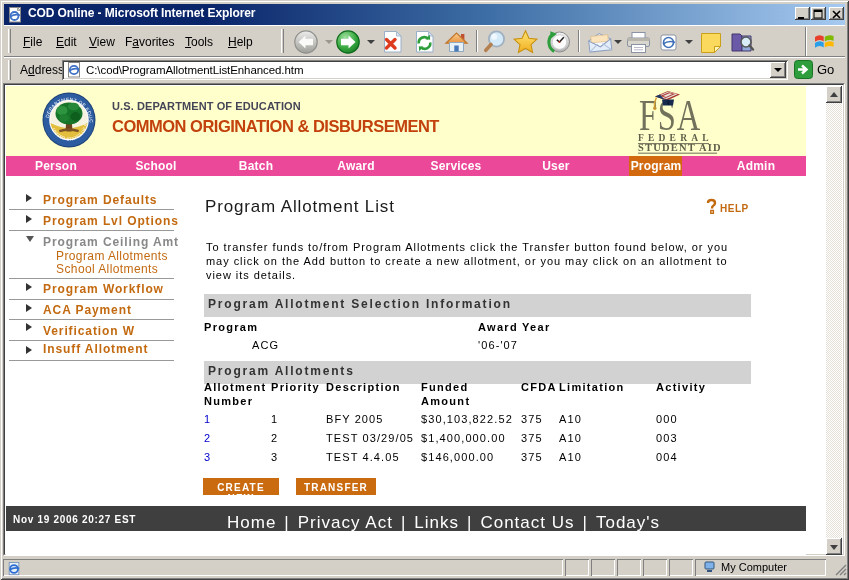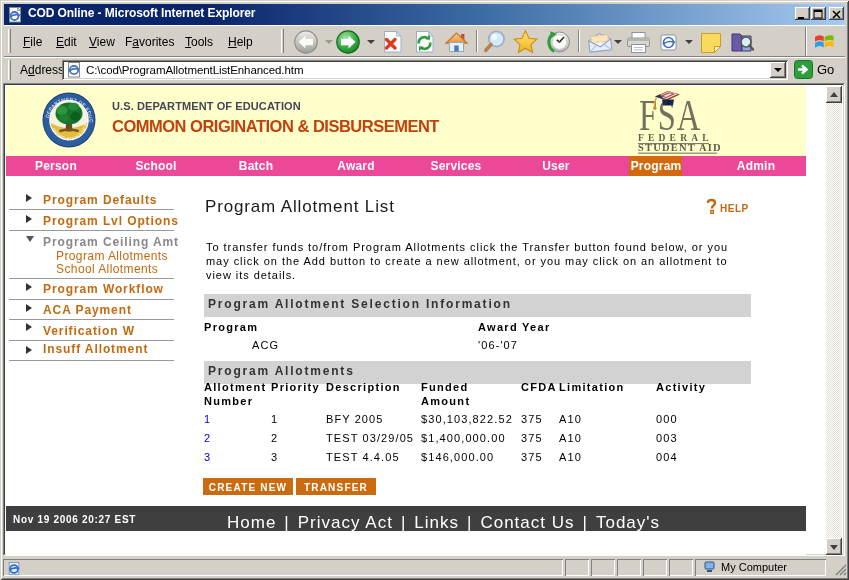--- a/index.html
+++ b/index.html
@@ -410,21 +410,21 @@
       <div class="val" style="left:354px; top:256px;">A10</div>
       <div class="val" style="left:451px; top:256px;">003</div>
       <div class="tlink" style="left:-1px; top:275px;">3</div>
       <div class="val" style="left:66px; top:275px;">3</div>
       <div class="val" style="left:121px; top:275px;">TEST 4.4.05</div>
       <div class="val" style="left:216px; top:275px;">$146,000.00</div>
       <div class="val" style="left:316px; top:275px;">375</div>
       <div class="val" style="left:354px; top:275px;">A10</div>
       <div class="val" style="left:451px; top:275px;">004</div>
 
-      <div class="obtn" style="left:-2px; top:302px; width:90px;">CREATE NEW</div>
+      <div class="obtn" style="left:-2px; top:302px; width:76px;">CREATE NEW</div>
       <div class="obtn" style="left:91px; top:302px; width:80px;">TRANSFER</div>
     </div>
     <div id="pgfooter">
       <div class="fdate">Nov 19 2006 20:27 EST</div>
       <div class="flinks"><span>Home</span><i>|</i><span>Privacy Act</span><i>|</i><span>Links</span><i>|</i><span>Contact Us</span><i>|</i><span>Today's Update</span><i>|</i><span>Help</span><i>|</i><span>Glossary</span><i>|</i><span>Log Off</span></div>
     </div>
   </div>
   <div id="vscroll">
     <div class="sbtn" style="top:0;">
           <div class="sarrow" style="top:6px; border-bottom:5px solid #404040;"></div>

